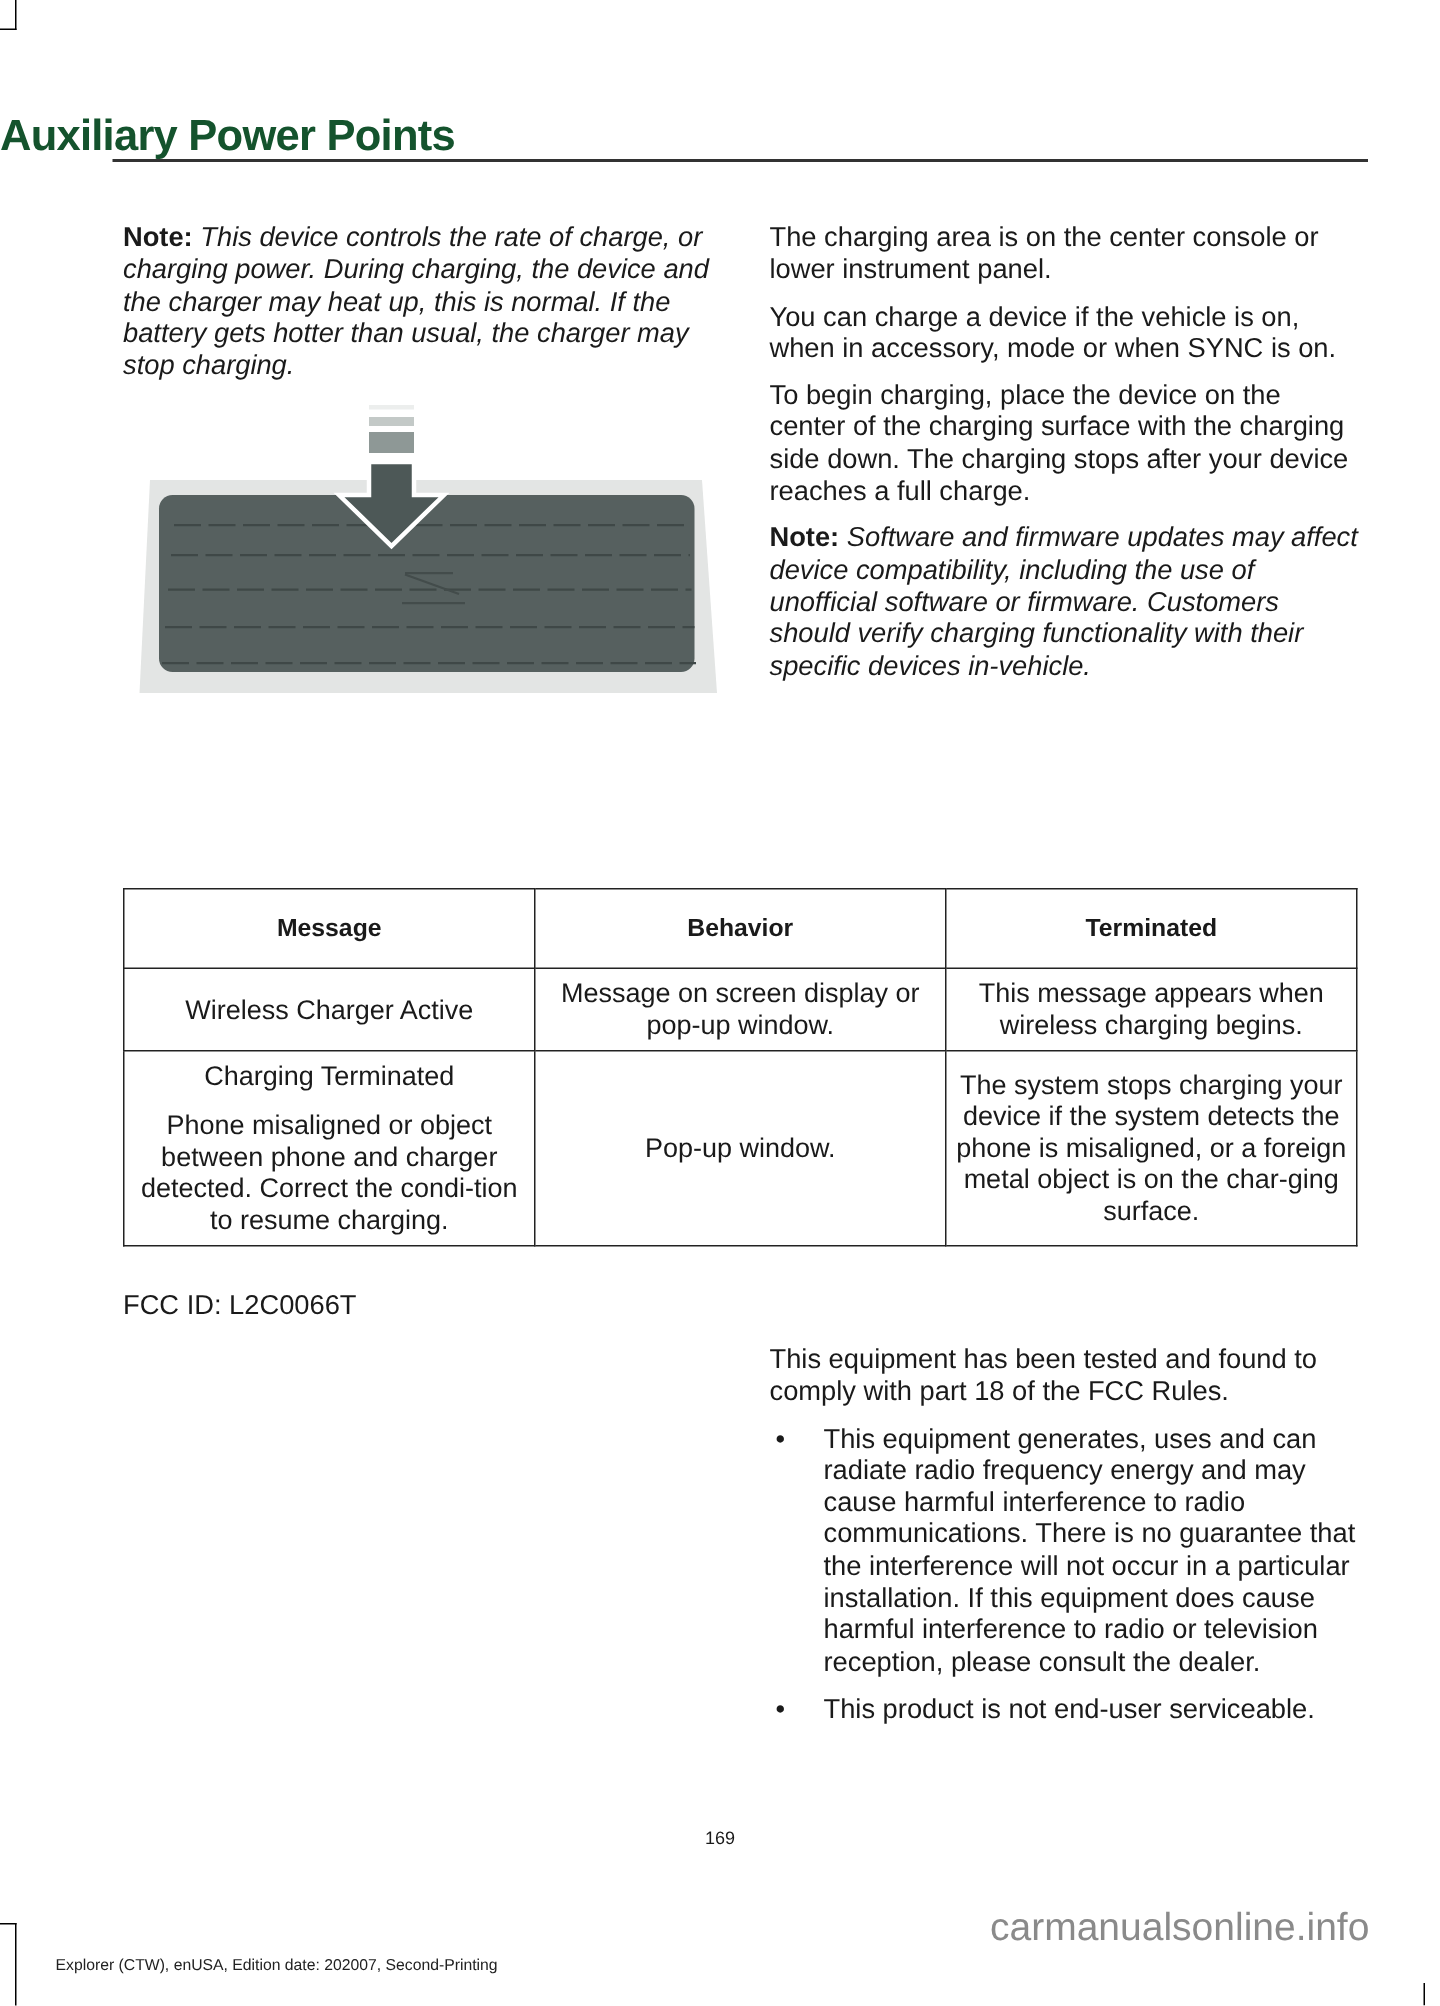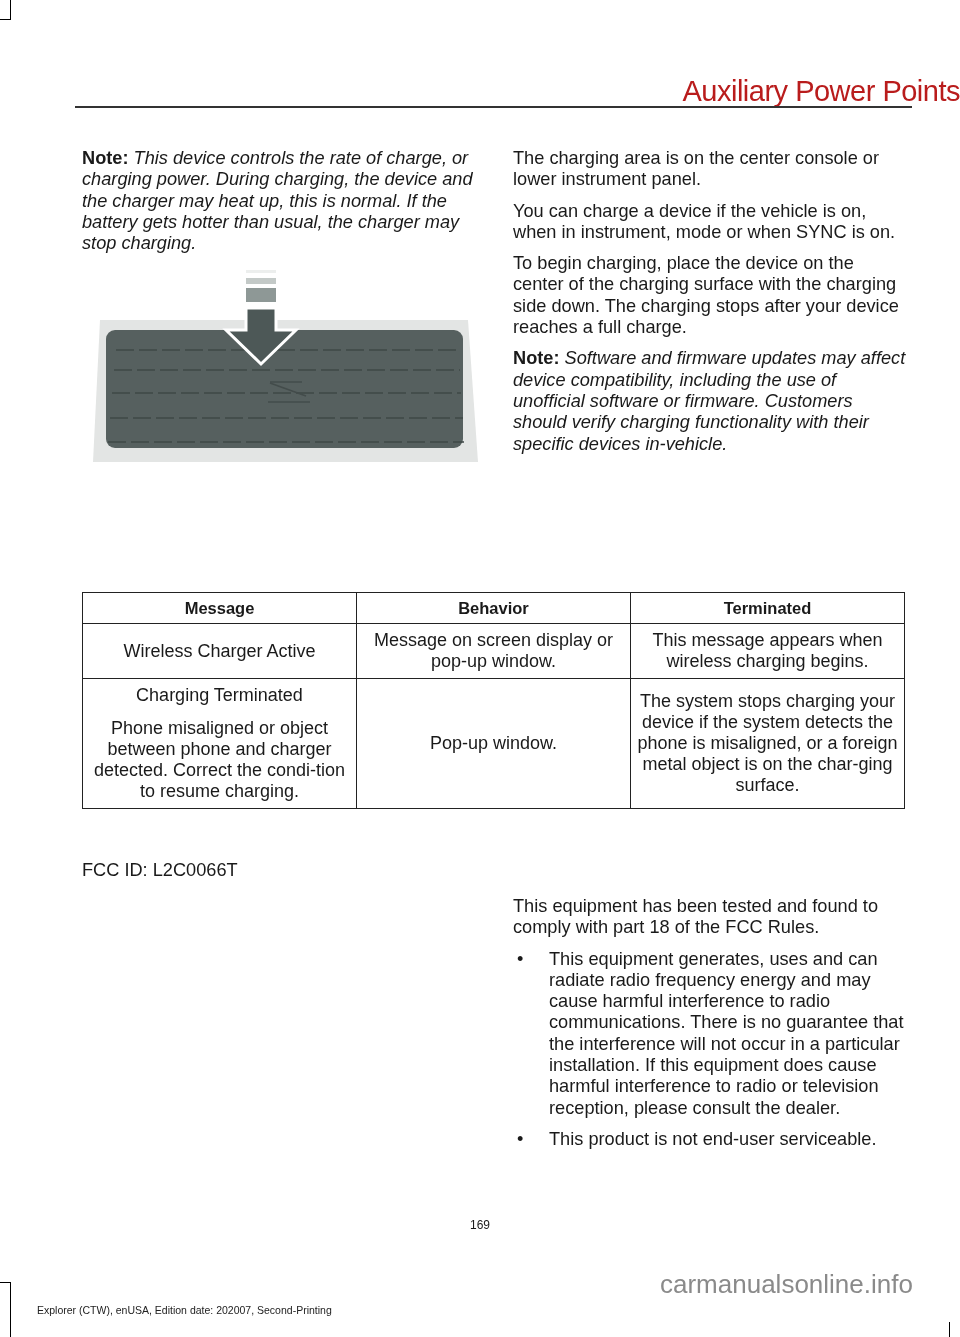--- a/index.html
+++ b/index.html
@@ -5,40 +5,40 @@
   html, body { margin: 0; padding: 0; background: #ffffff; }
   body {
     width: 960px; height: 1337px; position: relative; overflow: hidden;
     font-family: "Liberation Sans", "DejaVu Sans", sans-serif; color: #1a1a1a;
   }
   .crop-tl { position: absolute; left: 0; top: 0; width: 10px; height: 19px; border-right: 1px solid #000; border-bottom: 1px solid #000; }
   .crop-bl { position: absolute; left: 0; top: 1282px; width: 10px; height: 55px; border-right: 1px solid #000; border-top: 1px solid #000; }
   .crop-br { position: absolute; left: 949px; top: 1322px; width: 1px; height: 15px; background: #000; }
 
   .page-title {
-    position: absolute; left: 0; right: 0; top: 56px; text-align: right;
-    font-size: 29px; font-weight: normal; letter-spacing: -0.5px; color: #b91c1c;
+    position: absolute; left: 0; right: 0; top: 56px; text-align: left;
+    font-size: 29px; font-weight: bold; letter-spacing: -0.5px; color: #14532d;
   }
   .title-rule { position: absolute; left: 75px; width: 837px; top: 106px; height: 2px; background: #333; }
 
   .col-left { position: absolute; left: 82px; top: 148px; width: 400px; }
   .col-right { position: absolute; left: 513px; top: 148px; width: 396px; }
 
   p { margin: 0 0 10px 0; font-size: 18.2px; line-height: 21.3px; }
   .note-label { font-weight: bold; font-style: normal; }
   .italic { font-style: italic; }
 
   .illustration { position: absolute; left: 88px; top: 270px; width: 395px; height: 205px; }
 
   table.msg-table {
     position: absolute; left: 82px; top: 592px; width: 823px;
     border-collapse: collapse; font-size: 18px; line-height: 21px;
   }
   .msg-table th, .msg-table td { border: 1.5px solid #222; text-align: center; vertical-align: middle; padding: 6px 5px; }
-  .msg-table th { font-weight: bold; font-size: 16.5px; height: 22px; padding: 4px 5px; }
+  .msg-table th { font-weight: bold; font-size: 16.5px; height: 22px; padding: 15px 5px; }
   .msg-table td.c1 { width: 263px; }
   .msg-table td.c2 { width: 263px; }
   .msg-table .sub { display: block; margin-top: 12px; }
 
   .fcc-id { position: absolute; left: 82px; top: 860px; font-size: 18.2px; }
   .fcc-block { position: absolute; left: 513px; top: 896px; width: 396px; }
   ul.bullets { list-style: none; margin: 0; padding: 0; }
   ul.bullets li { position: relative; padding-left: 36px; font-size: 18.2px; line-height: 21.3px; margin-bottom: 10px; }
   ul.bullets li .dot { position: absolute; left: 4px; top: 0; }
 
@@ -81,21 +81,21 @@
     </g>
     <rect x="158" y="0" width="30" height="3" fill="#eceeed"></rect>
     <rect x="158" y="8" width="30" height="6" fill="#c3c9c7"></rect>
     <rect x="158" y="18" width="30" height="14" fill="#8e9896"></rect>
     <polygon points="158,38 188,38 188,60 208,60 173,94 138,60 158,60" fill="#4d5857" stroke="#ffffff" stroke-width="3" stroke-linejoin="miter"></polygon>
   </svg>
 </div>
 
 <div class="col-right">
   <p>The charging area is on the center console or lower instrument panel.</p>
-  <p>You can charge a device if the vehicle is on, when in instrument, mode or when SYNC is on.</p>
+  <p>You can charge a device if the vehicle is on, when in accessory, mode or when SYNC is on.</p>
   <p>To begin charging, place the device on the center of the charging surface with the charging side down. The charging stops after your device reaches a full charge.</p>
   <p>
     <span class="note-label">Note:</span>
     <span class="italic">Software and firmware updates may affect device compatibility, including the use of unofficial software or firmware. Customers should verify charging functionality with their specific devices in-vehicle.</span>
   </p>
 </div>
 
 <table class="msg-table">
   <thead>
     <tr>

